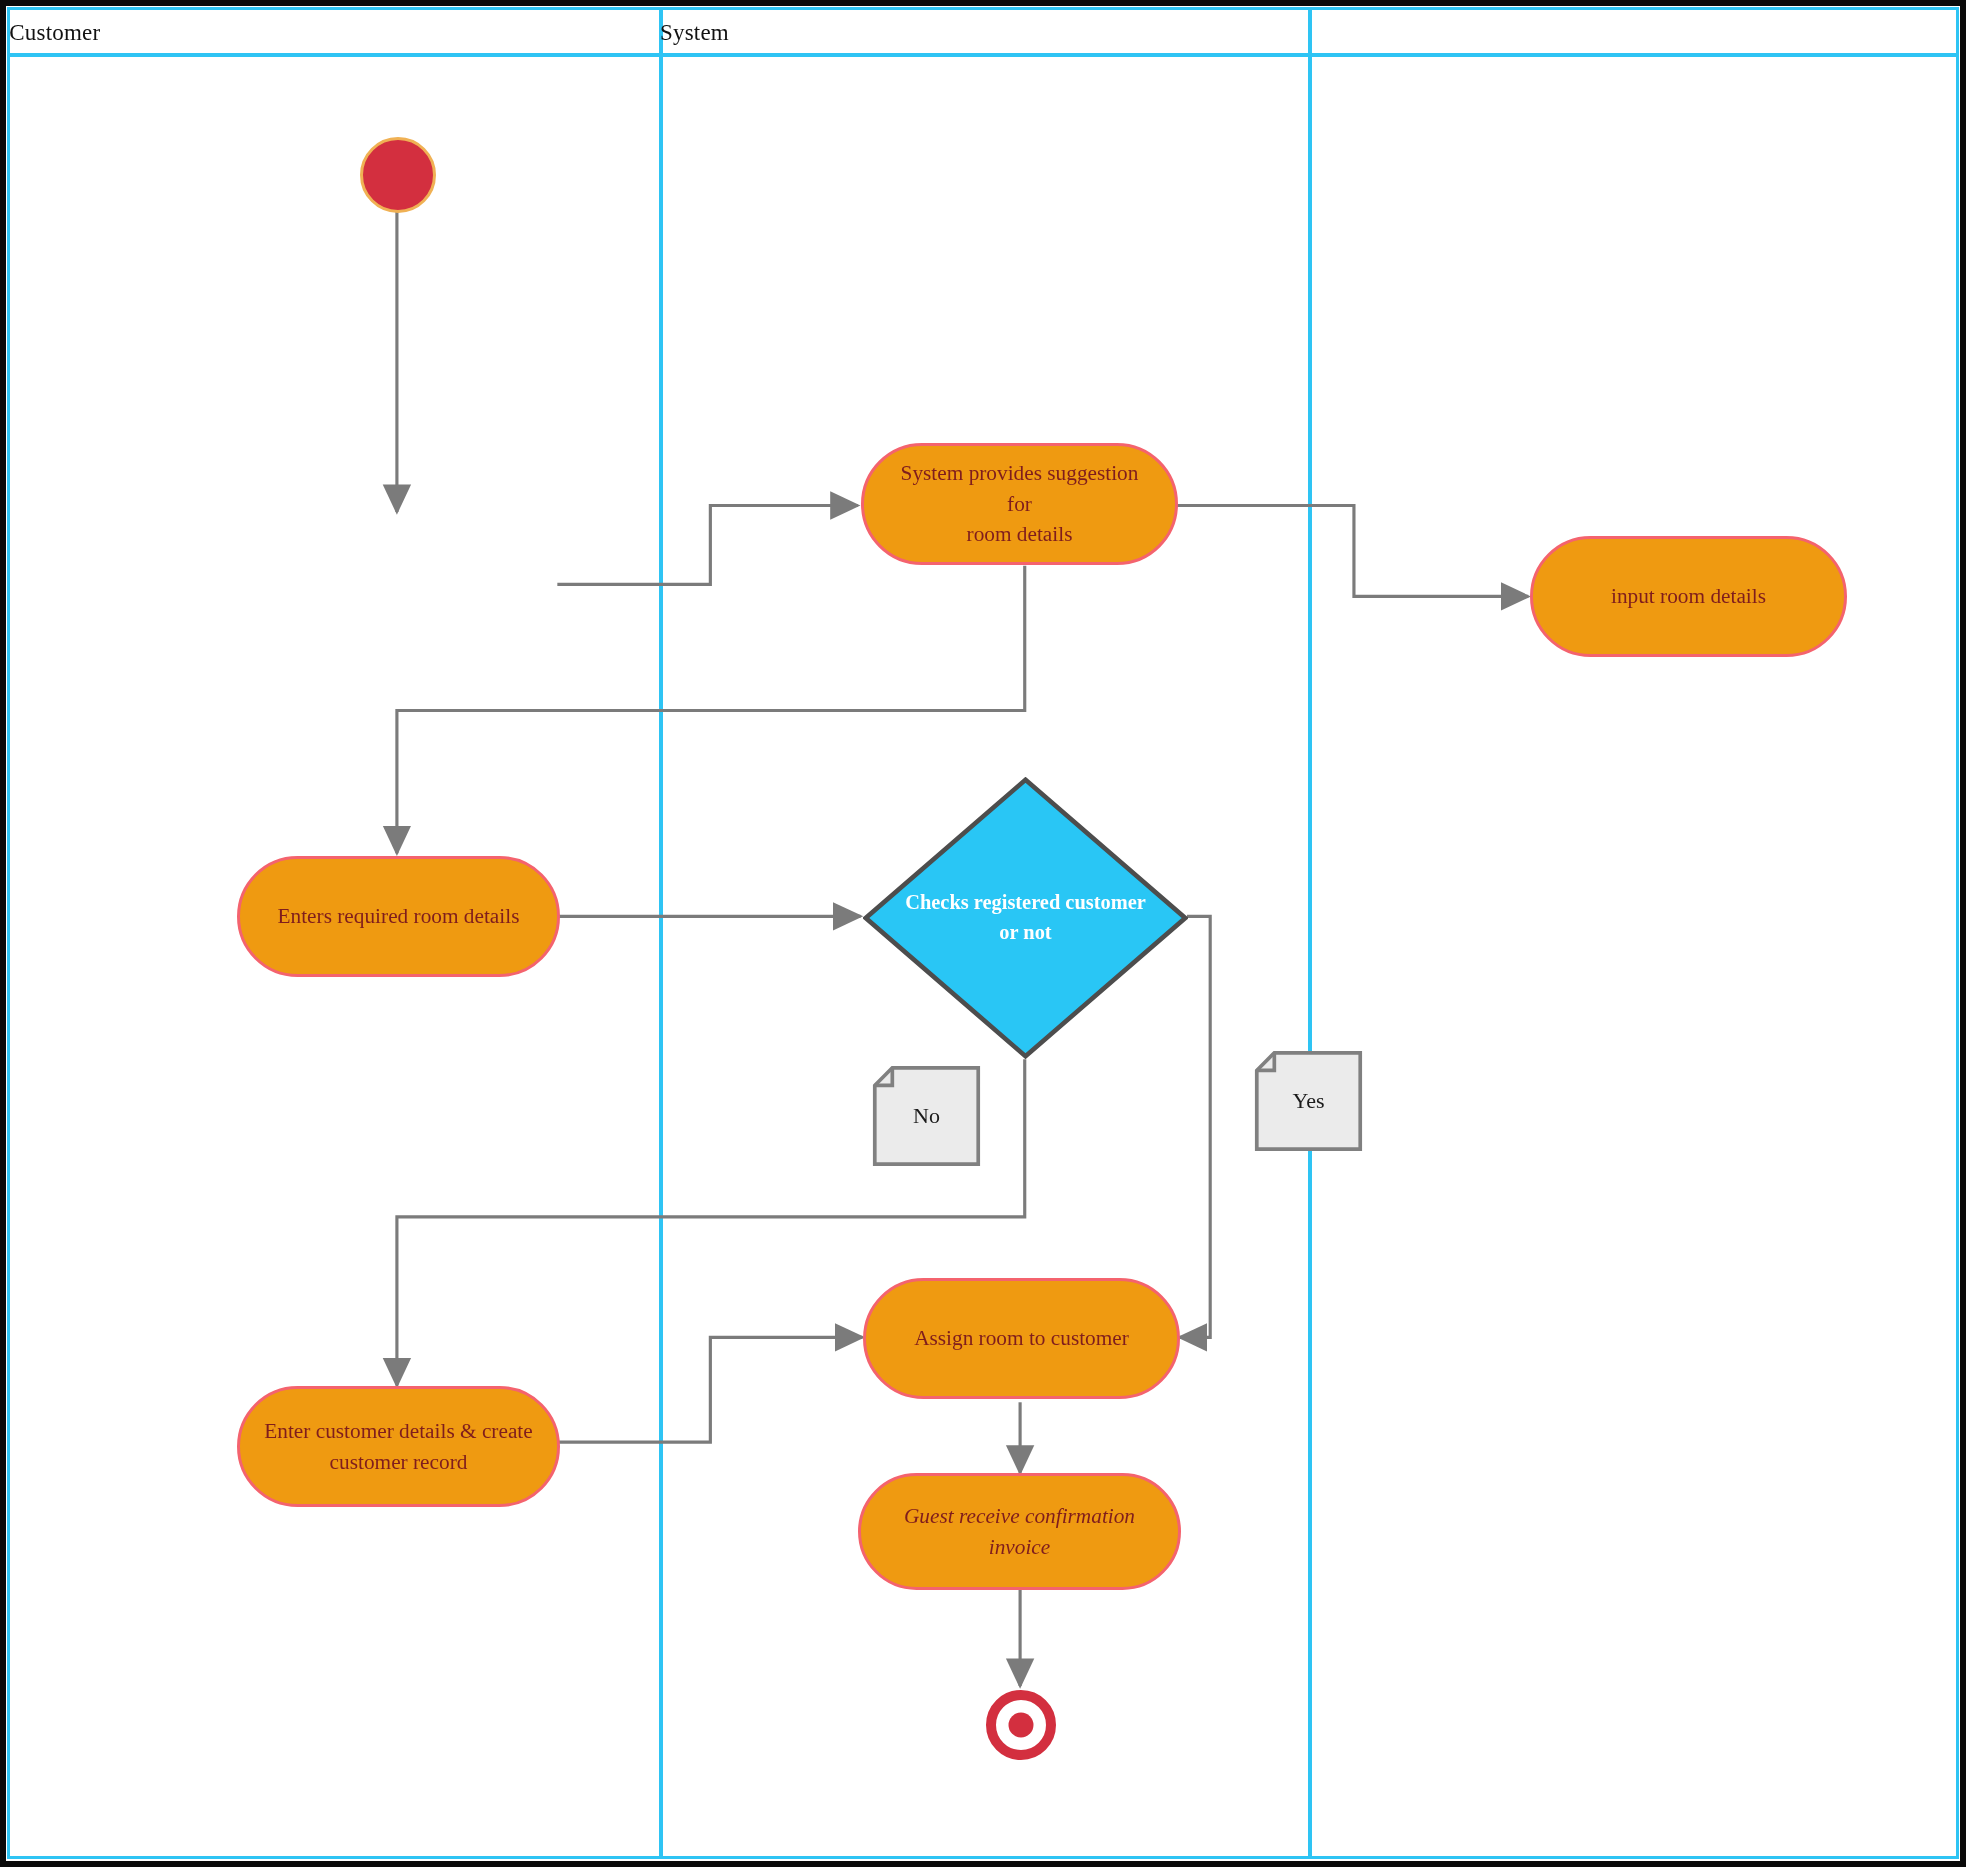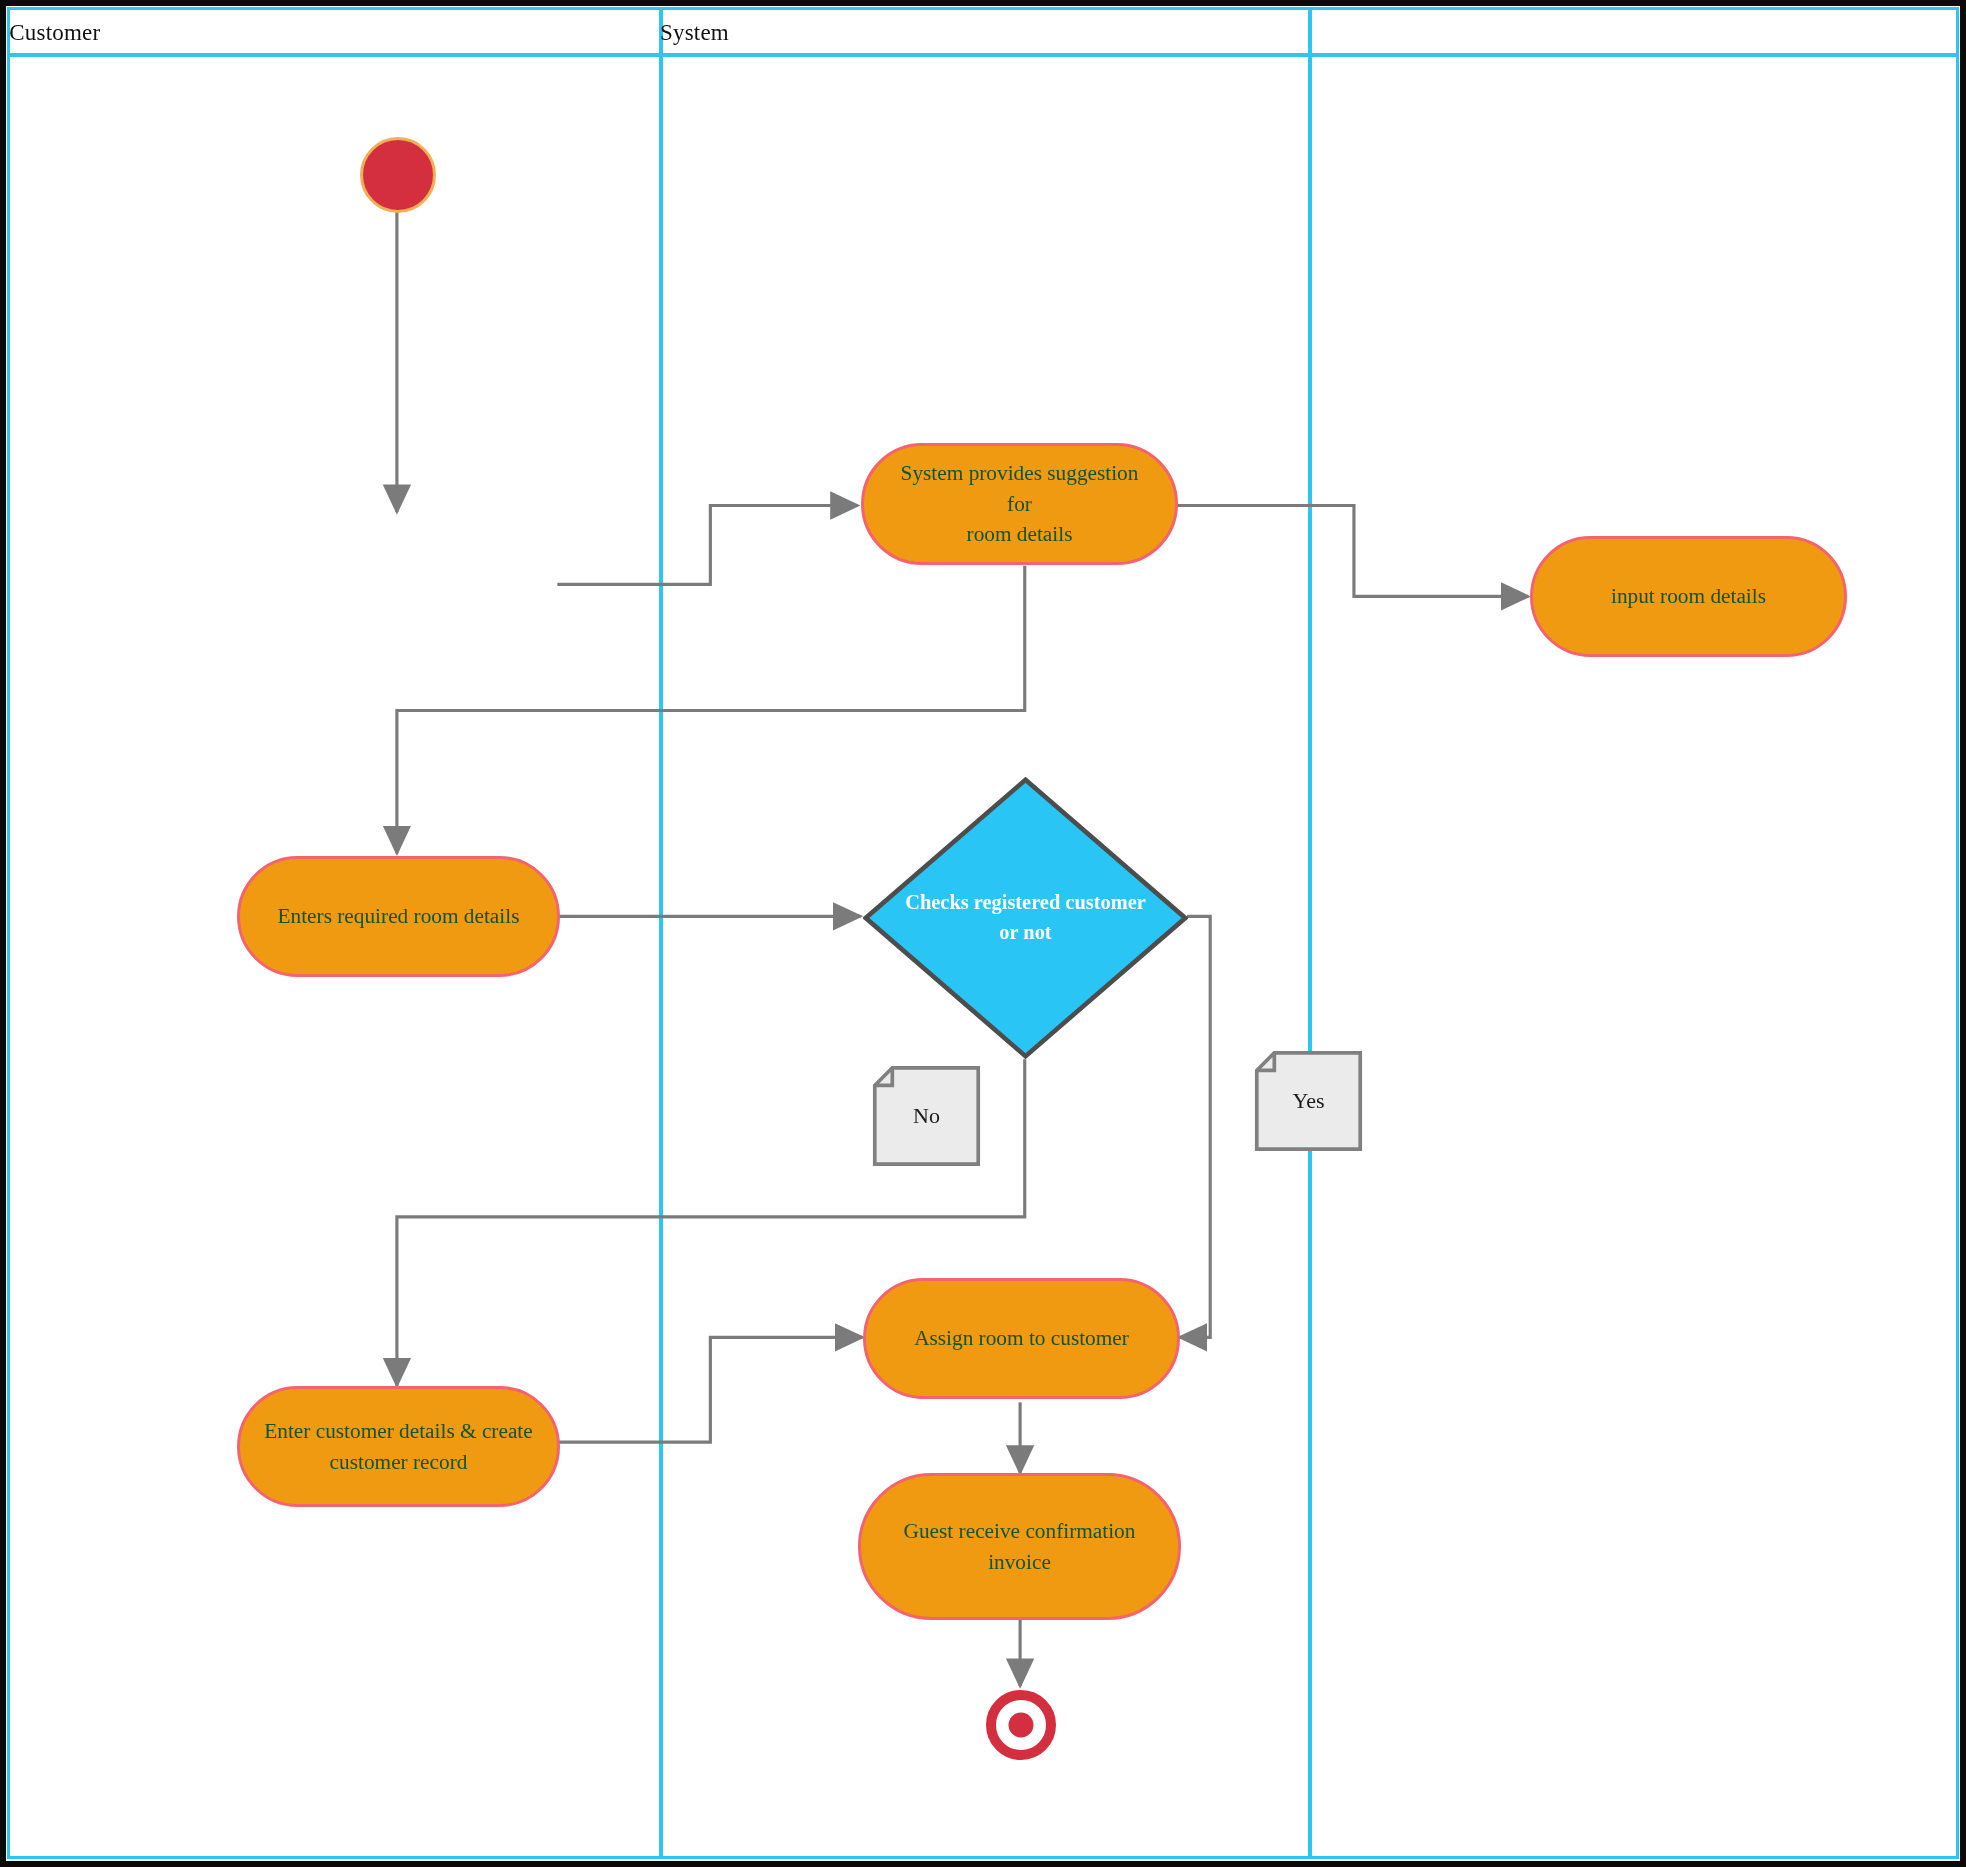--- a/index.html
+++ b/index.html
@@ -70,21 +70,21 @@
   .node {
     position: absolute;
     box-sizing: border-box;
     background: #ef9a11;
     border: 3.7px solid #f4636e;
     border-radius: 927px;
     display: flex;
     align-items: center;
     justify-content: center;
     text-align: center;
-    color: #14532d;
+    color: #7f1d1d;
     font-size: 21.3px;
     line-height: 1.45;
     font-family: "Liberation Serif", "DejaVu Serif", serif;
     padding: 5px 22px;
     z-index: 3;
   }
   .node-text { display: block; white-space: pre-line; }
 
   
   .diamond-wrap {
@@ -243,21 +243,21 @@
 
   <div class="node" style="left:237px; top:1386px; width:323px; height:121px;">
     <span class="node-text">Enter customer  details &amp; create
 customer  record</span>
   </div>
 
   <div class="node" style="left:863px; top:1278px; width:317px; height:121px;">
     <span class="node-text">Assign room  to  customer</span>
   </div>
 
-  <div class="node" style="left:858px; top:1473px; width:323px; height:147px;">
+  <div class="node" style="left:858px; top:1473px; width:323px; height:117px;font-style:italic;">
     <span class="node-text">Guest receive  confirmation
 invoice</span>
   </div>
 
   <div class="final-node" style="left:986px; top:1690px; width:70px; height:70px;"></div>
 
 </div>
 
 
 </body></html>

